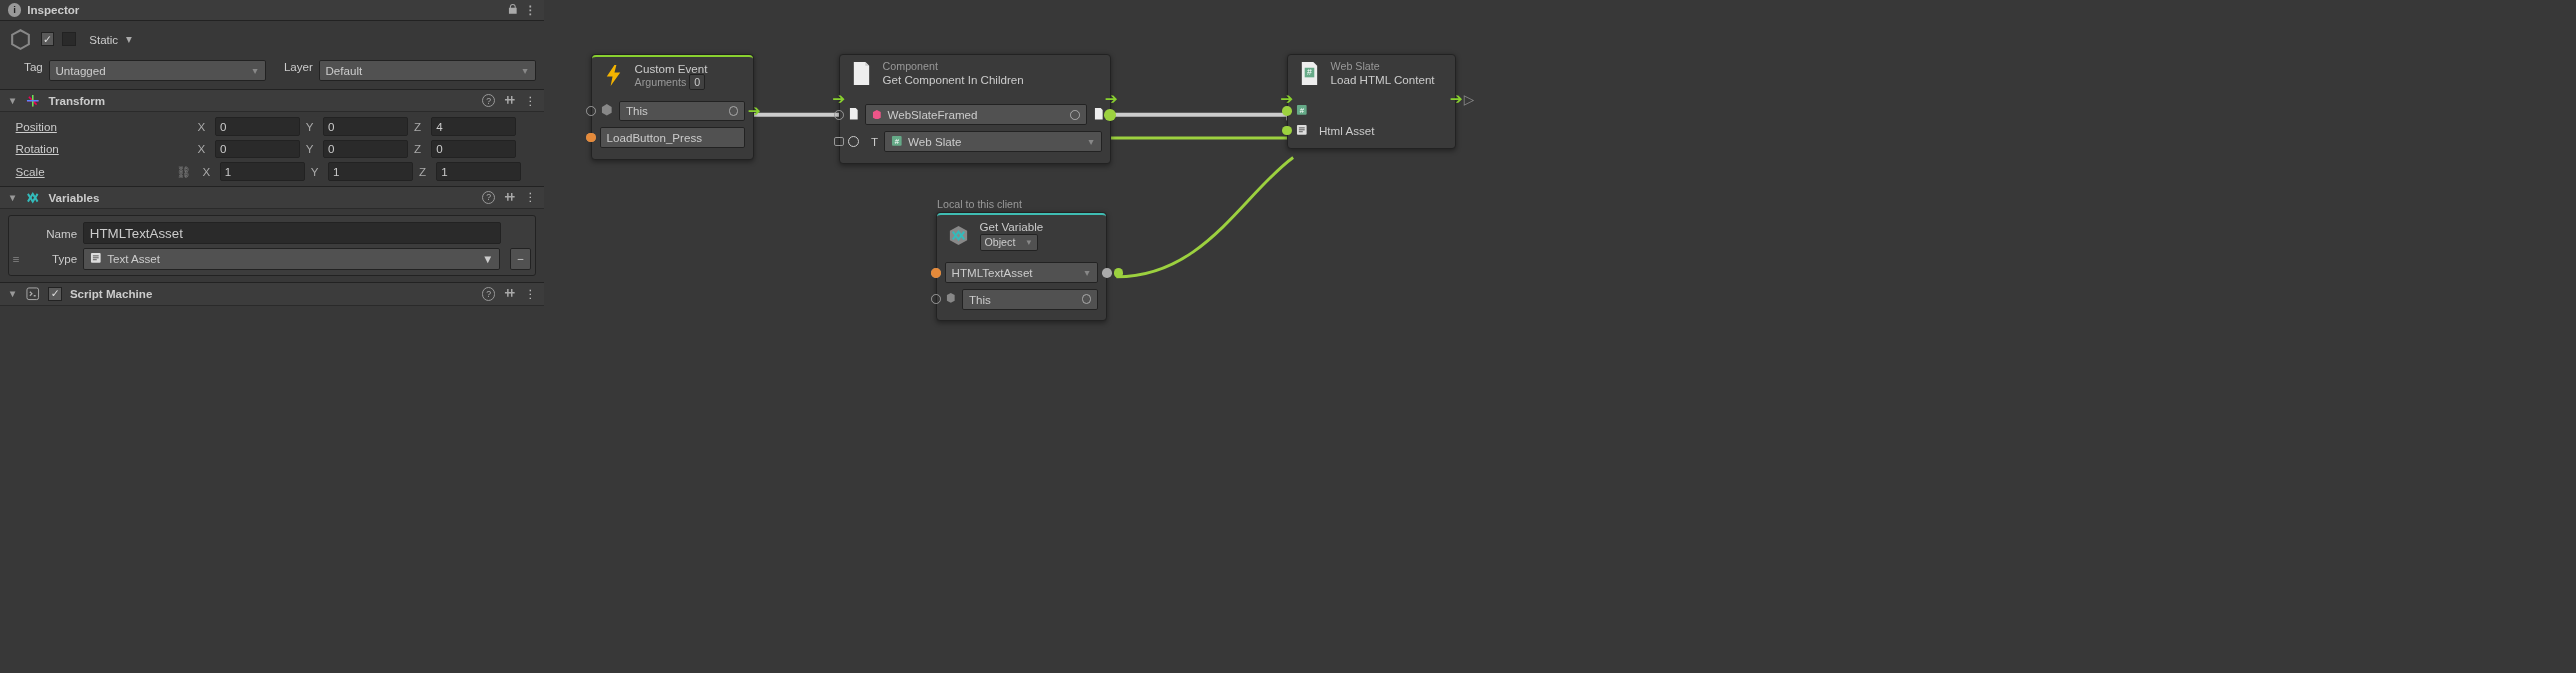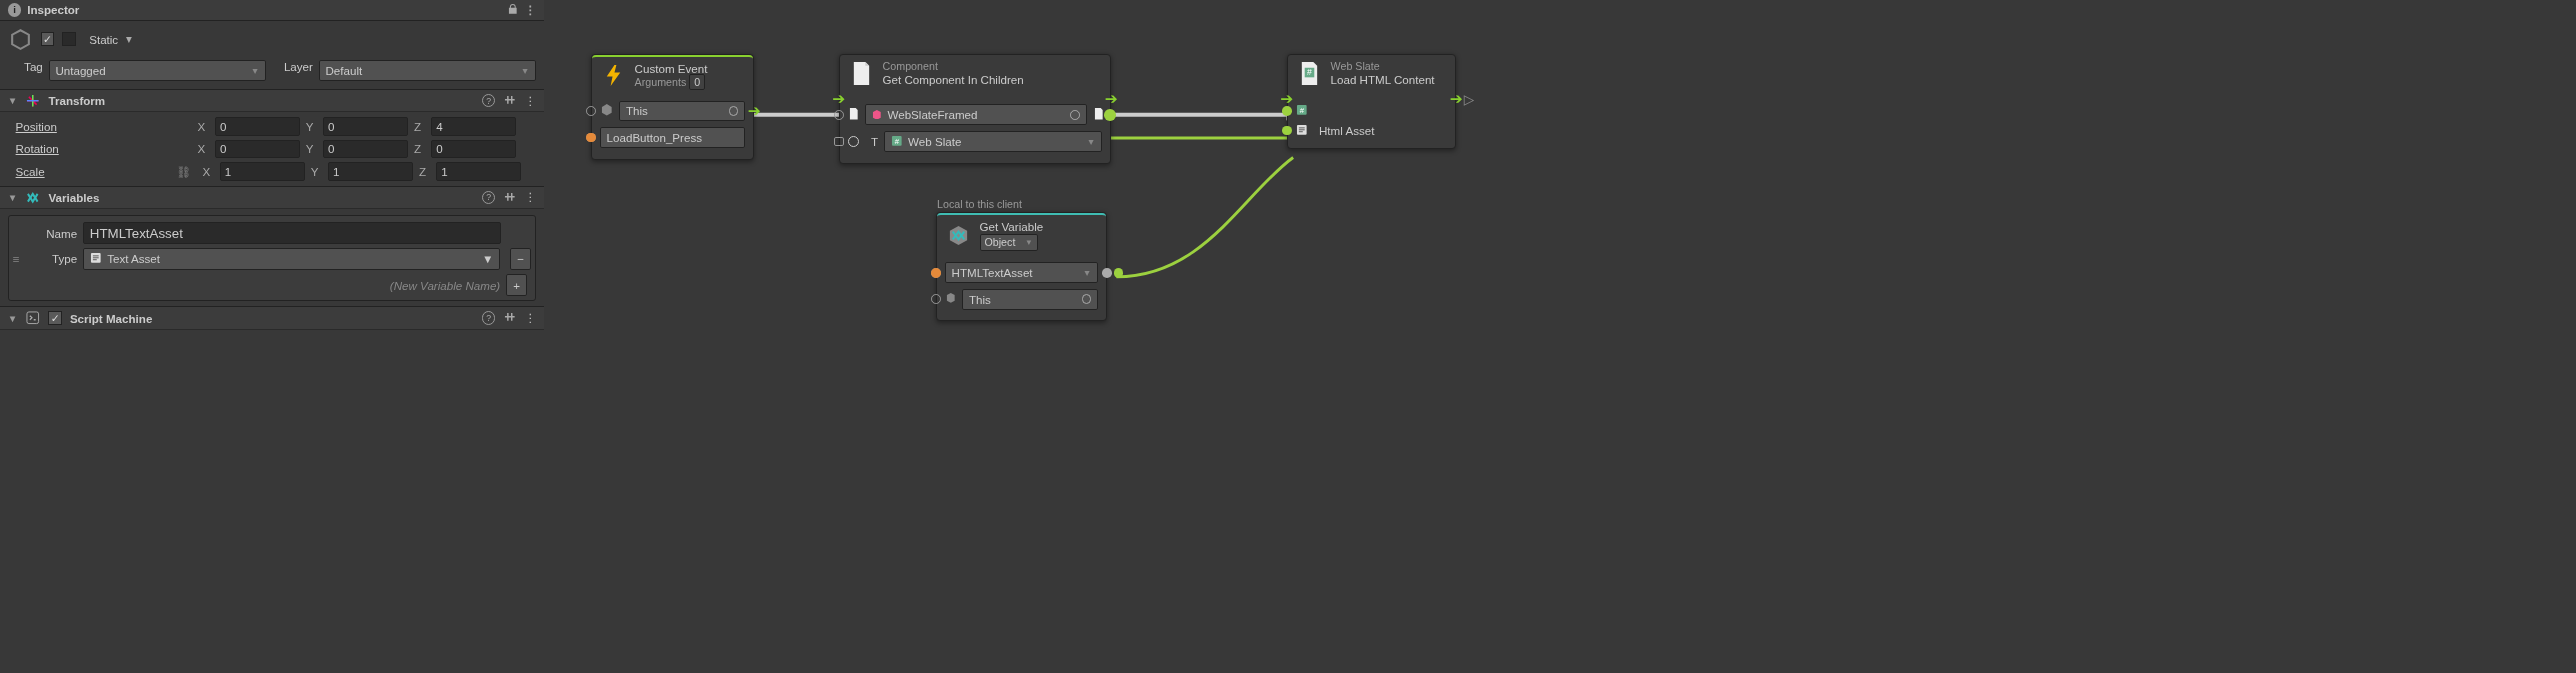--- a/index.html
+++ b/index.html
@@ -219,24 +219,20 @@
                 <rect x="1" y="1" width="10" height="10" rx="1" fill="#ddd"></rect>
                 <path d="M3 4h6M3 6h6M3 8h4" stroke="#555"></path>
               </svg>
           </span>
           <span>Text Asset</span>
           <span class="spacer" style="flex:1"></span>
           <span class="arrow">▼</span>
         </div>
         <span class="minus">−</span>
       </div>
-      <div class="new-var-row">
-        <span class="hint">(New Variable Name)</span>
-        <span class="plus">+</span>
-      </div>
     </div>
   </div>
 
   <div class="component-header">
     <span class="foldout">▼</span>
     <span class="comp-icon">
       <svg width="15.5" height="15.5" viewBox="0 0 16 16">
           <rect x="2" y="2" width="12" height="12" rx="2" fill="none" stroke="#aaa"></rect>
           <path d="M5 6l2 2-2 2M9 10h2" stroke="#aaa" stroke-width="1.5"></path>
         </svg>

